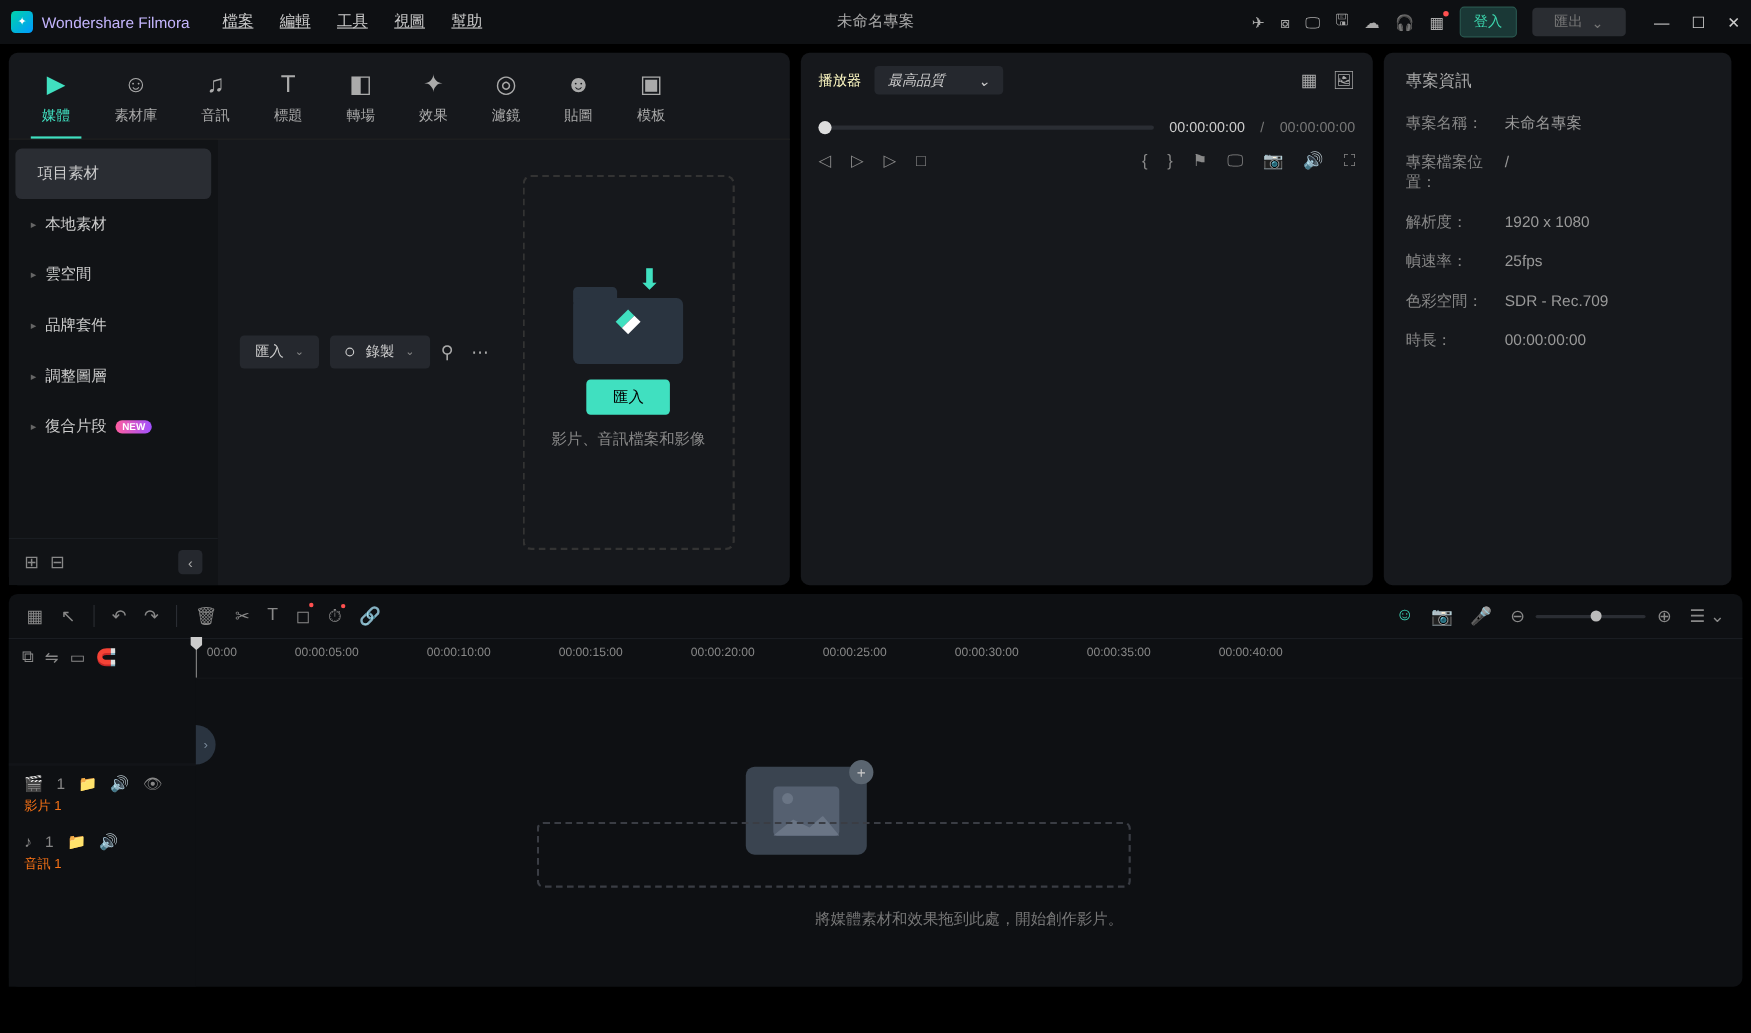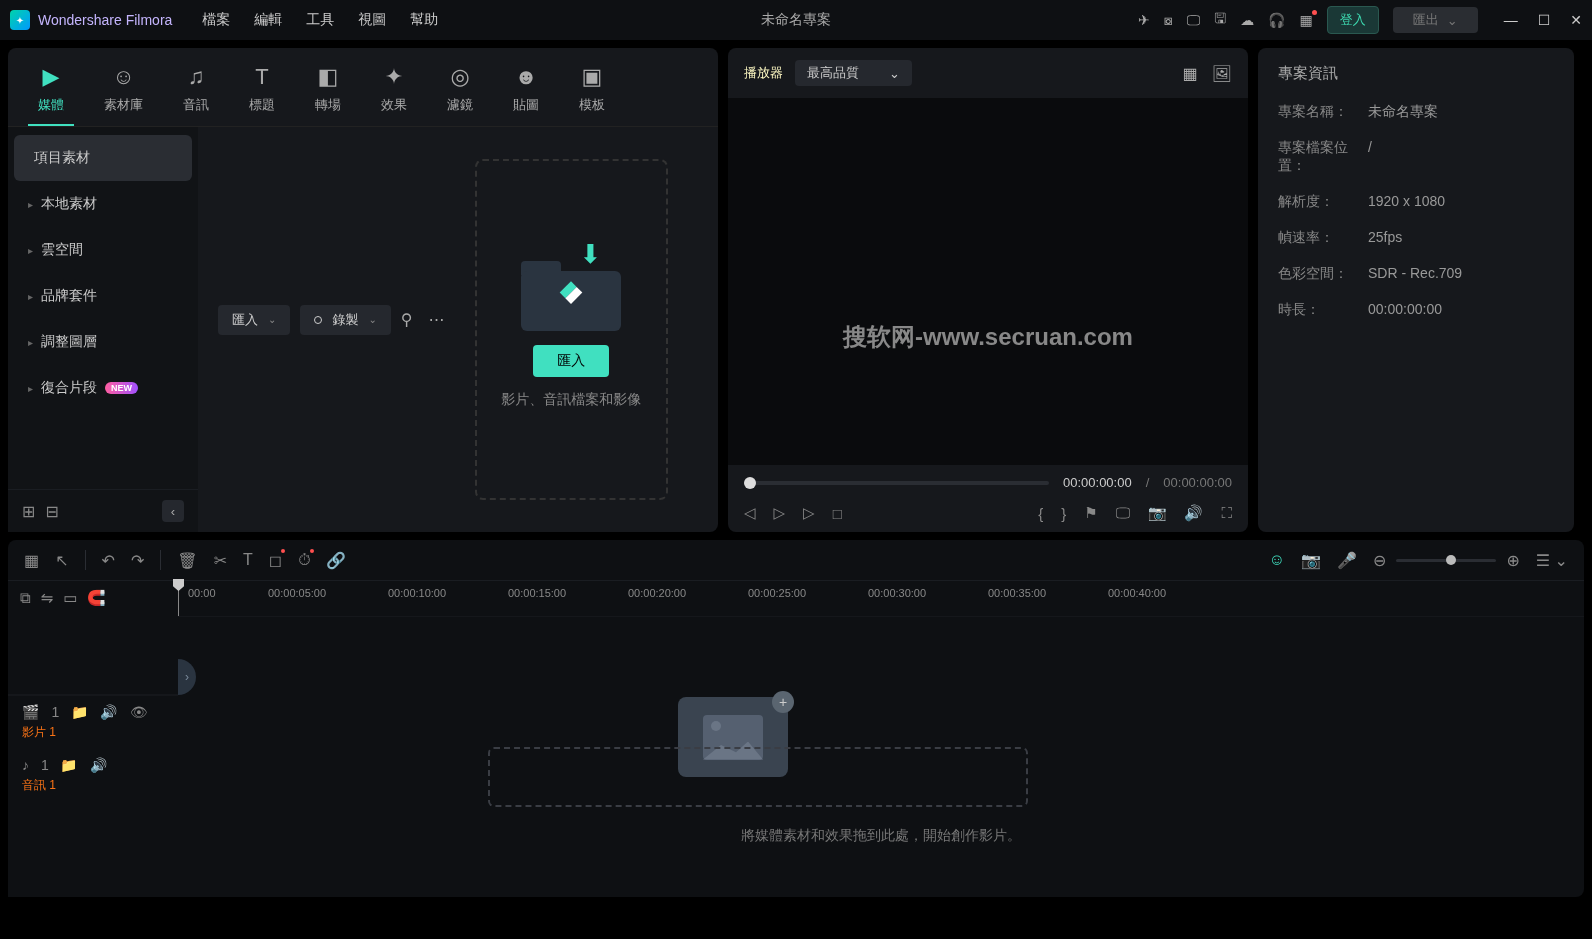--- a/index.html
+++ b/index.html
@@ -2,21 +2,21 @@
 <html><head>
 <meta charset="utf-8">
 <style>
 * { margin: 0; padding: 0; box-sizing: border-box; font-family: "Microsoft YaHei", "PingFang SC", sans-serif; }
 body { background: #000; width: 1592px; height: 939px; overflow: hidden; color: #ccc; font-size: 13px; user-select: none; }
 
 
 .titlebar { height: 40px; background: #0e1013; display: flex; align-items: center; padding: 0 10px; }
 .logo { width: 20px; height: 20px; background: linear-gradient(135deg, #00d4aa, #0099ff); border-radius: 4px; margin-right: 8px; display: flex; align-items: center; justify-content: center; color: white; font-size: 10px; }
 .app-name { color: #c4b5fd; font-size: 14px; margin-right: 30px; }
-.menu { display: flex; gap: 24px; }
+.menu { display: flex; gap: 24px; text-decoration: underline; }
 .menu-item { color: #ccc; cursor: pointer; font-size: 14px; }
 .proj-title { position: absolute; left: 50%; transform: translateX(-50%); color: #aaa; font-size: 14px; }
 .tb-right { margin-left: auto; display: flex; align-items: center; gap: 14px; }
 .tb-icon { color: #aaa; cursor: pointer; font-size: 14px; }
 .login-btn { background: #1a3836; border: 1px solid #2a5850; color: #3dd9b0; padding: 4px 12px; border-radius: 4px; cursor: pointer; font-size: 13px; }
 .export-btn { background: #2a2d32; color: #777; padding: 4px 20px; border-radius: 4px; display: flex; align-items: center; gap: 8px; cursor: pointer; font-size: 13px; }
 .winctrl { display: flex; gap: 20px; margin-left: 12px; }
 .winctrl span { color: #ccc; cursor: pointer; font-size: 14px; }
 
 
@@ -58,21 +58,21 @@
 .folder-logo::before { content: ''; position: absolute; width: 8px; height: 16px; background: #40e0c0; left: 0; }
 .folder-logo::after { content: ''; position: absolute; width: 8px; height: 16px; background: #fff; right: 0; }
 .dl-arrow { position: absolute; top: -12px; right: 20px; color: #40e0c0; font-size: 26px; }
 .import-btn { background: #40e0c0; color: #000; padding: 7px 24px; border-radius: 4px; cursor: pointer; font-size: 14px; }
 .dz-text { color: #888; font-size: 14px; }
 
 
 .preview-panel { width: 520px; display: flex; flex-direction: column; }
 .preview-header { display: flex; align-items: center; padding: 12px 16px; gap: 12px; }
 .ph-label { color: #fef9c3; font-size: 13px; }
-.ph-dd { background: #25282e; padding: 4px 12px; border-radius: 4px; display: flex; align-items: center; gap: 30px; color: #ccc; font-size: 13px; cursor: pointer; }
+.ph-dd { background: #25282e; padding: 4px 12px; border-radius: 4px; display: flex; align-items: center; gap: 30px; color: #ccc; font-size: 13px; cursor: pointer; font-style: italic; }
 .ph-right { margin-left: auto; display: flex; gap: 14px; }
 .preview-area { flex: 1; background: #0a0b0d; position: relative; }
 .watermark { position: absolute; left: 50%; top: 65%; transform: translate(-50%, -50%); color: #888; font-size: 24px; font-weight: bold; white-space: nowrap; text-align: center; }
 .preview-controls { padding: 10px 16px; }
 .scrubber { display: flex; align-items: center; gap: 14px; margin-bottom: 14px; }
 .scrub-track { flex: 1; height: 4px; background: #2a2d33; border-radius: 2px; position: relative; }
 .scrub-thumb { position: absolute; left: 0; top: -4px; width: 12px; height: 12px; background: #ddd; border-radius: 50%; }
 .timecode { color: #ccc; font-size: 13px; font-variant-numeric: tabular-nums; }
 .timecode.dim { color: #777; }
 .pc-row { display: flex; align-items: center; gap: 18px; }
@@ -266,23 +266,20 @@
     <div class="preview-header">
       <span class="ph-label">播放器</span>
       <div class="ph-dd">
           <span>最高品質</span>
           <span>⌄</span>
         </div>
       <div class="ph-right">
         <span class="ch-icon">▦</span>
         <span class="ch-icon">🖼</span>
       </div>
-    </div>
-    <div class="preview-area">
-      <div class="watermark">搜软网-www.secruan.com</div>
     </div>
     <div class="preview-controls">
       <div class="scrubber">
         <div class="scrub-track">
             <div class="scrub-thumb"></div>
           </div>
         <span class="timecode">00:00:00:00</span>
         <span class="timecode dim">/</span>
         <span class="timecode dim">00:00:00:00</span>
       </div>

